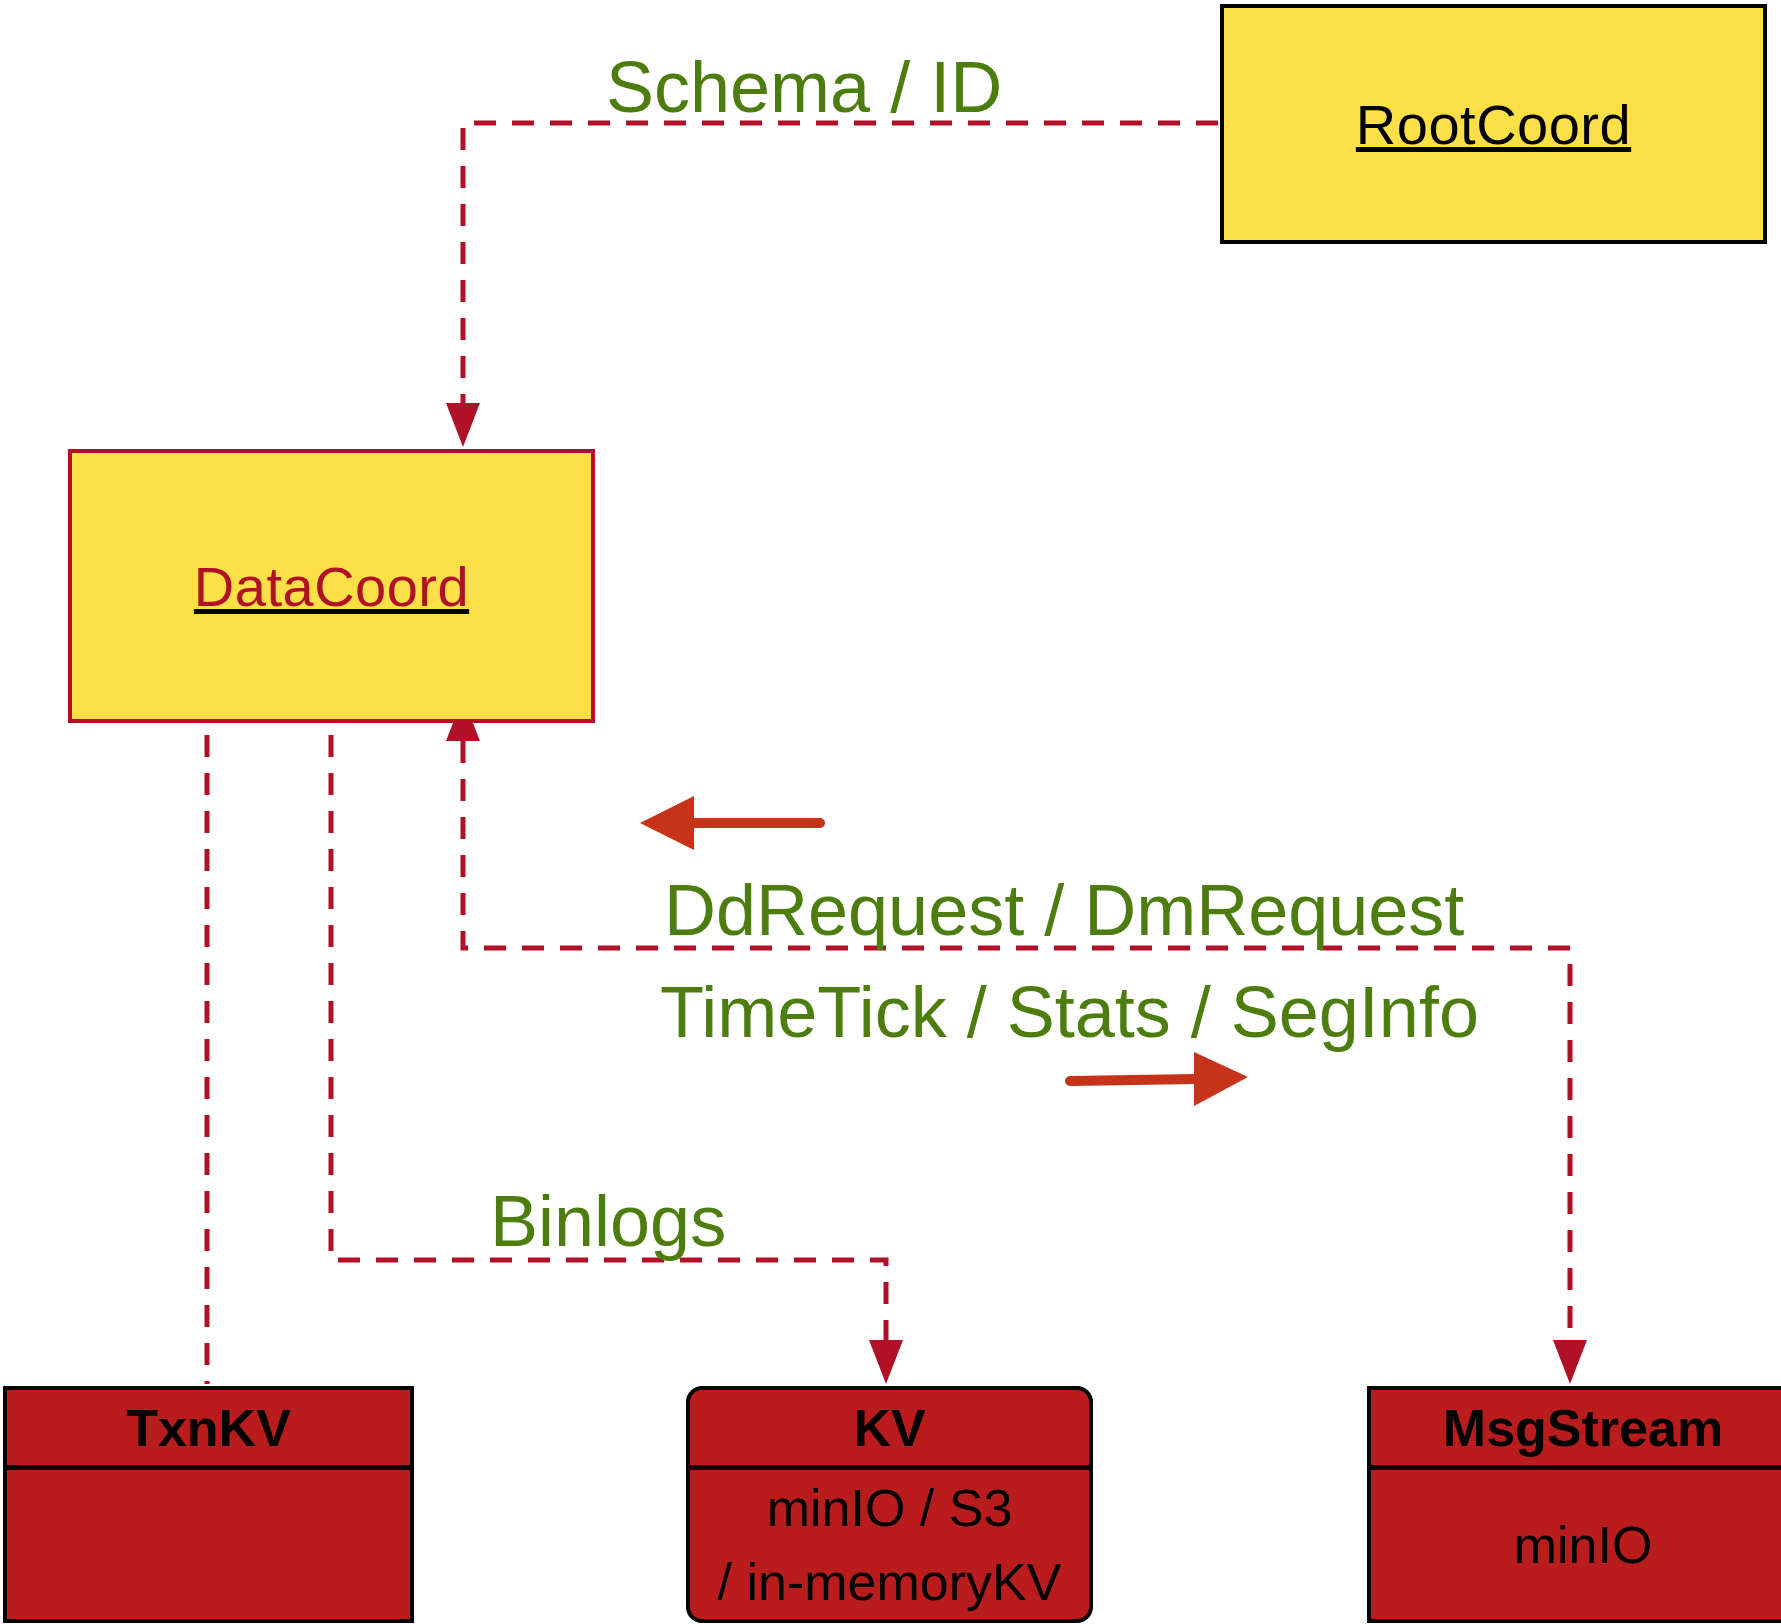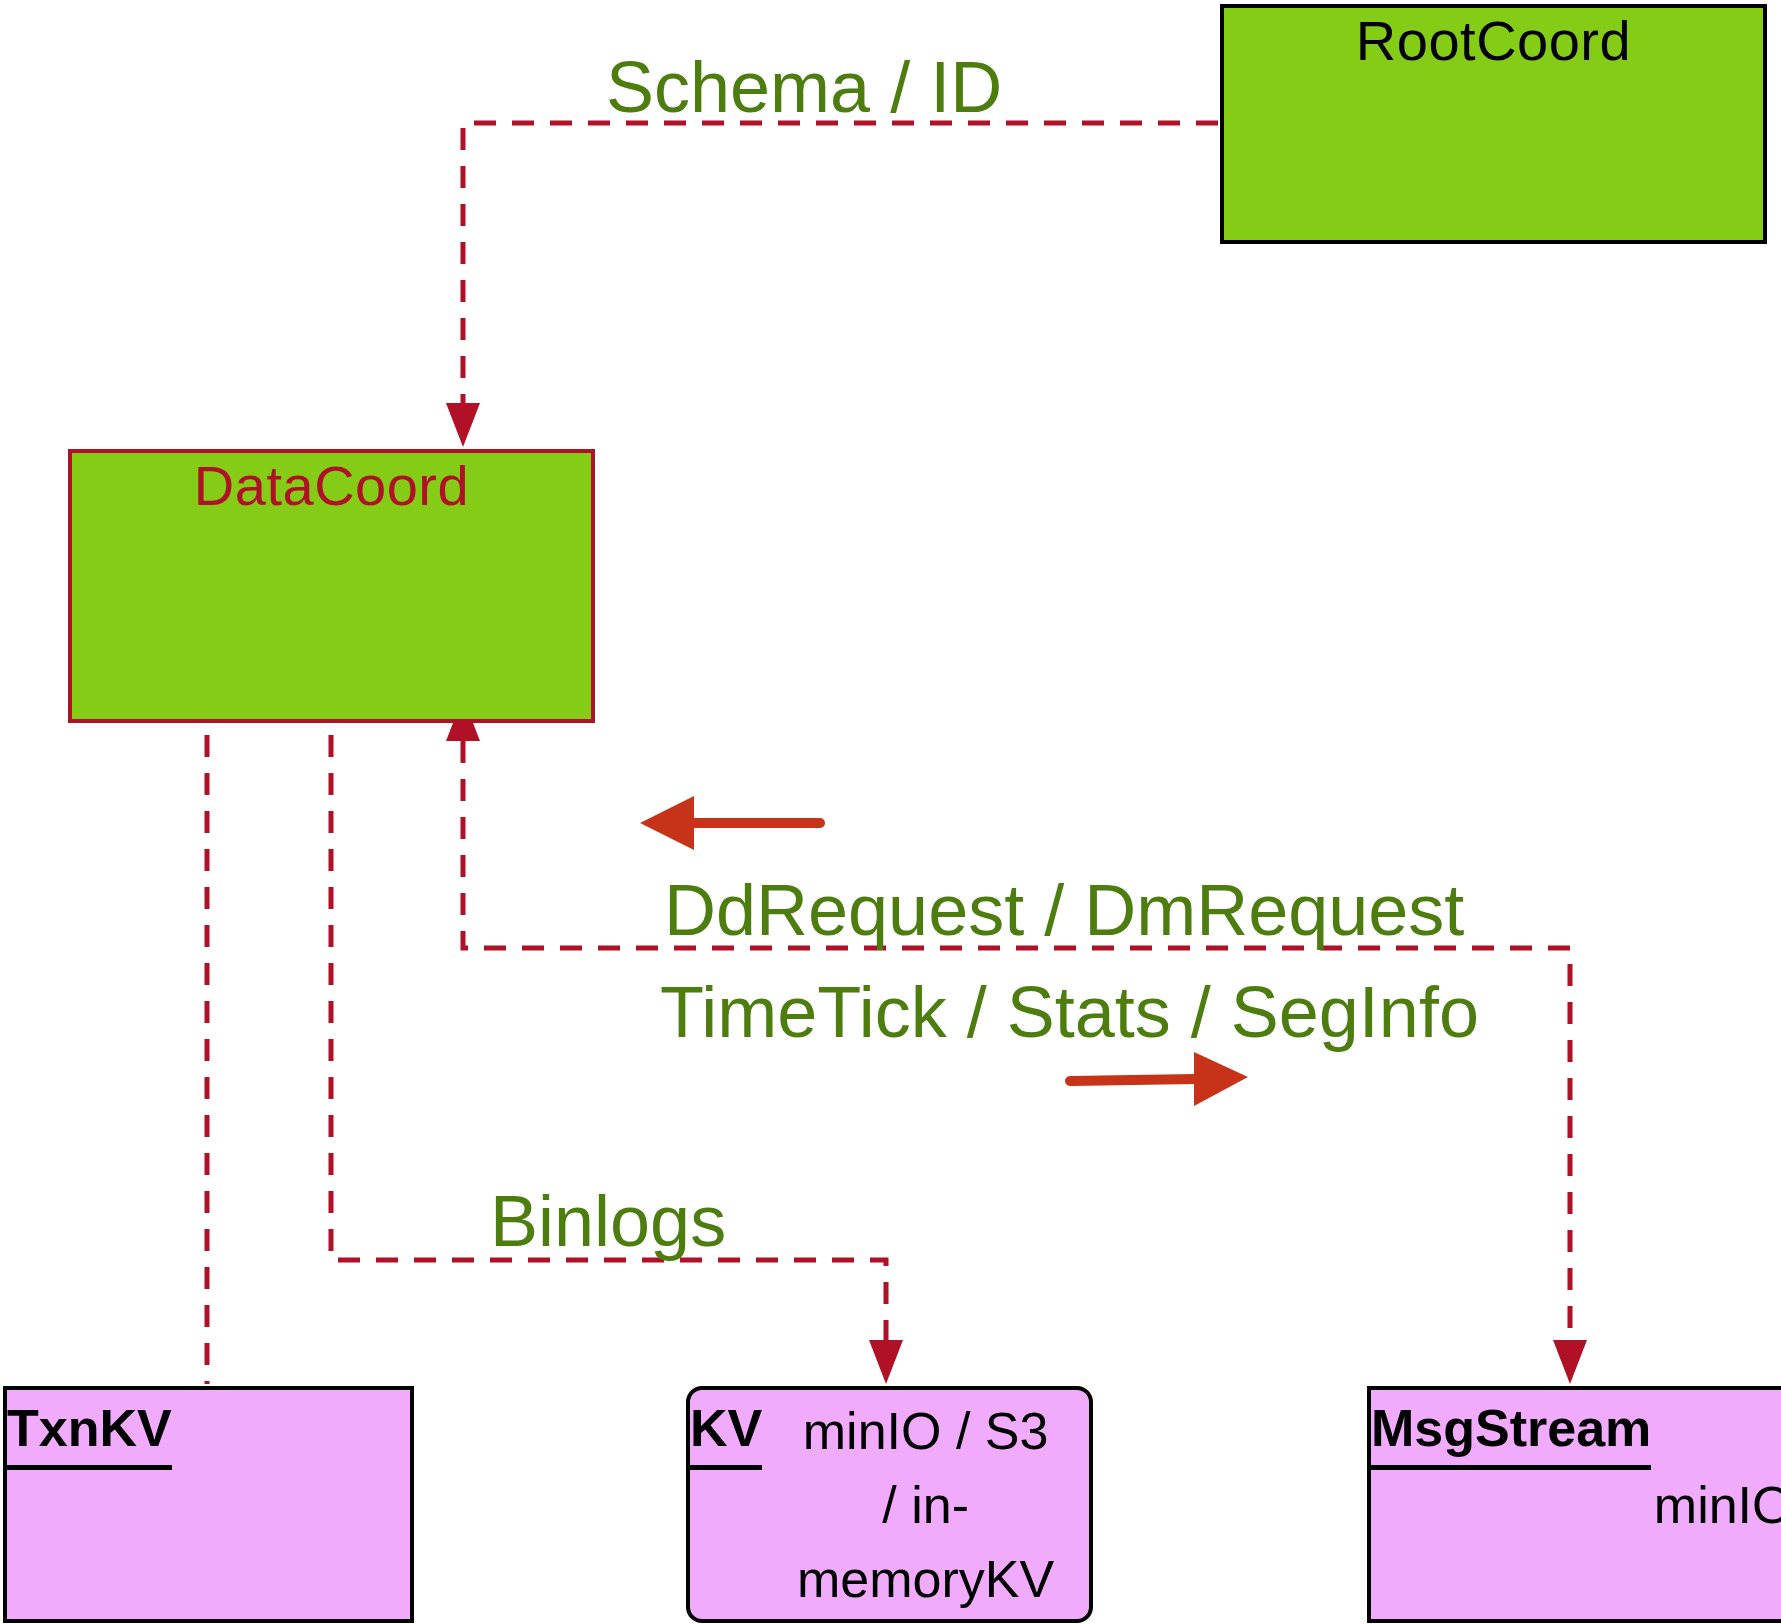--- a/index.html
+++ b/index.html
@@ -32,44 +32,45 @@
   .solid-arrow-line {
     stroke: var(--arrow-red);
     stroke-width: 10;
     stroke-linecap: round;
     fill: none;
   }
   .solid-arrow-head { fill: var(--arrow-red); stroke: none; }
 
   .node {
     position: absolute;
-    background: #84cc16;
+    background: #fde047;
     border: 4px solid var(--black);
     display: flex;
-    align-items: flex-start;
+    align-items: center;
     justify-content: center;
+    text-decoration: underline;
   }
   .node-label {
     font-size: 56px;
     color: #000000;
     letter-spacing: 0.5px;
   }
   #rootcoord-box { left: 1220px; top: 4px; width: 547px; height: 240px; }
   #datacoord-box {
     left: 68px; top: 449px; width: 527px; height: 274px;
     border-color: var(--crimson);
   }
   #datacoord-box .node-label { color: var(--crimson); }
 
   .table-node {
     position: absolute;
-    background: #f0abfc;
+    background: #b91c1c;
     border: 4px solid var(--black);
     display: flex;
-    flex-direction: row;
+    flex-direction: column;
   }
   #txnkv-box    { left: 3px;    top: 1386px; width: 411px; height: 237px; }
   #kv-box       { left: 686px;  top: 1386px; width: 407px; height: 237px; border-radius: 16px; }
   #msgstream-box{ left: 1367px; top: 1386px; width: 432px; height: 237px; }
   .table-header {
     height: 80px;
     border-bottom: 5px solid var(--black);
     display: flex;
     align-items: center;
     justify-content: center;

